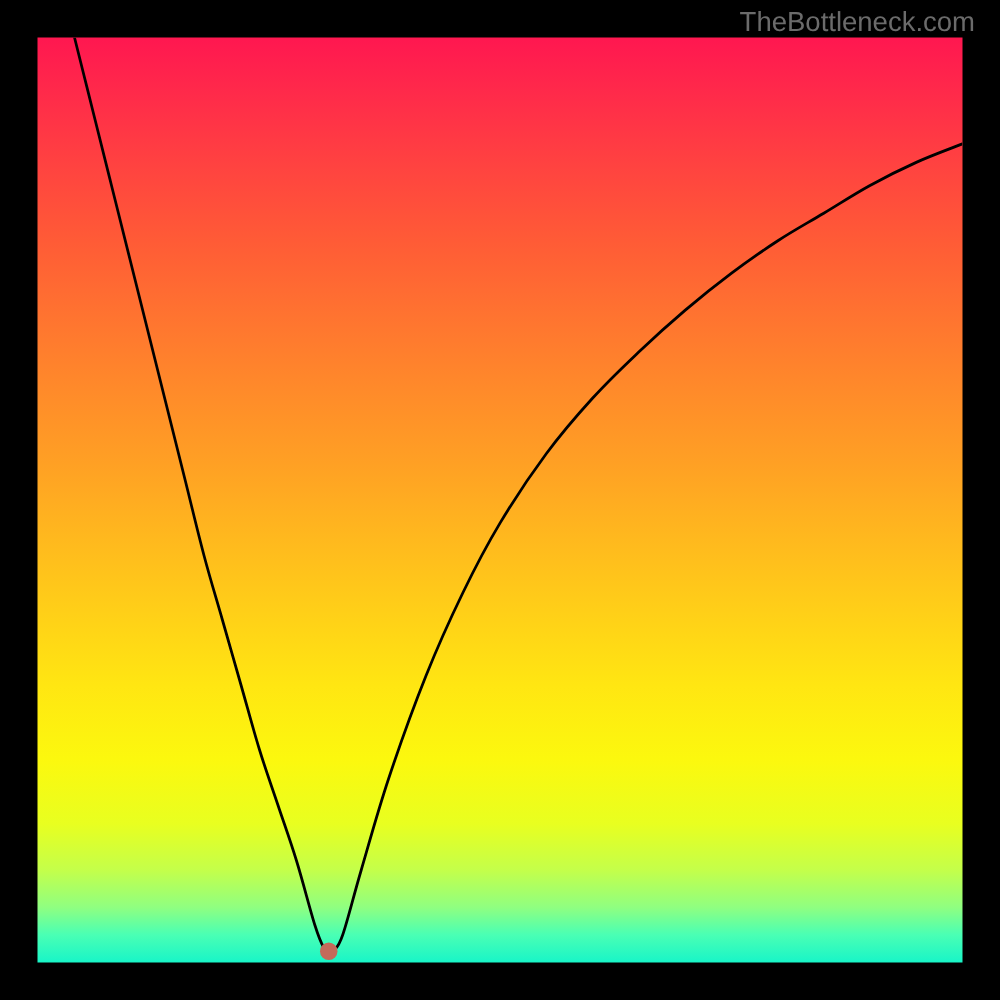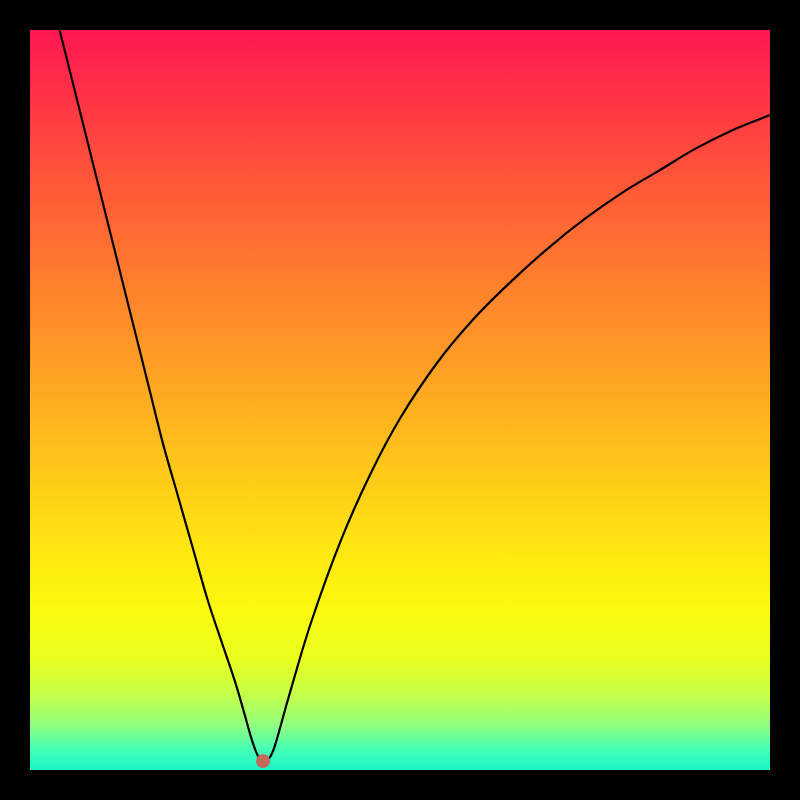--- a/index.html
+++ b/index.html
@@ -65,19 +65,20 @@
     height: 14px;
     border-radius: 50%;
     background: #c46a5a;
     transform: translate(-50%, -50%);
   }
 </style>
 </head>
 <body>
 
 <div class="container">
+  <div class="watermark">TheBottleneck.com</div>
   <div class="plot-area">
     <svg class="curve" viewBox="0 0 740 740" preserveAspectRatio="none">
       <path id="curve-path" fill="none" stroke="#000000" stroke-width="2.2" stroke-linejoin="round" stroke-linecap="round" d="M 29.60 0.00 C 30.93 5.33, 34.34 18.94, 37.00 29.60 C 39.66 40.26, 40.40 43.22, 44.40 59.20 C 48.40 75.18, 53.87 97.09, 59.20 118.40 C 64.53 139.71, 68.67 156.29, 74.00 177.60 C 79.33 198.91, 83.47 215.49, 88.80 236.80 C 94.13 258.11, 98.27 274.69, 103.60 296.00 C 108.93 317.31, 113.07 333.89, 118.40 355.20 C 123.73 376.51, 127.87 394.42, 133.20 414.40 C 138.53 434.38, 142.67 447.55, 148.00 466.20 C 153.33 484.85, 157.47 499.35, 162.80 518.00 C 168.13 536.65, 172.27 552.48, 177.60 569.80 C 182.93 587.12, 187.07 598.22, 192.40 614.20 C 197.73 630.18, 201.87 641.28, 207.20 658.60 C 212.53 675.92, 218.00 697.75, 222.00 710.40 C 226.00 723.05, 227.40 725.17, 229.40 728.90 C 231.40 732.63, 231.77 730.85, 233.10 731.12 C 234.43 731.39, 234.80 732.78, 236.80 730.38 C 238.80 727.98, 240.20 729.39, 244.20 717.80 C 248.20 706.21, 252.34 688.64, 259.00 666.00 C 265.66 643.36, 271.88 619.97, 281.20 592.00 C 290.52 564.03, 300.14 537.24, 310.80 510.60 C 321.46 483.96, 329.74 465.98, 340.40 444.00 C 351.06 422.02, 358.01 408.48, 370.00 388.50 C 381.99 368.52, 393.68 350.98, 407.00 333.00 C 420.32 315.02, 430.68 303.25, 444.00 288.60 C 457.32 273.95, 467.68 264.25, 481.00 251.60 C 494.32 238.95, 504.68 229.62, 518.00 218.30 C 531.32 206.98, 541.68 198.69, 555.00 188.70 C 568.32 178.71, 578.68 171.46, 592.00 162.80 C 605.32 154.14, 615.68 148.59, 629.00 140.60 C 642.32 132.61, 652.68 125.73, 666.00 118.40 C 679.32 111.07, 689.68 105.89, 703.00 99.90 C 716.32 93.91, 733.34 87.76, 740.00 85.10"></path>
     </svg>
     <div id="min-marker" class="minimum-marker" style="left: 233.1px; top: 731.12px; background: rgb(196, 106, 90);"></div>
   </div>
 </div>
 
 </body></html>

